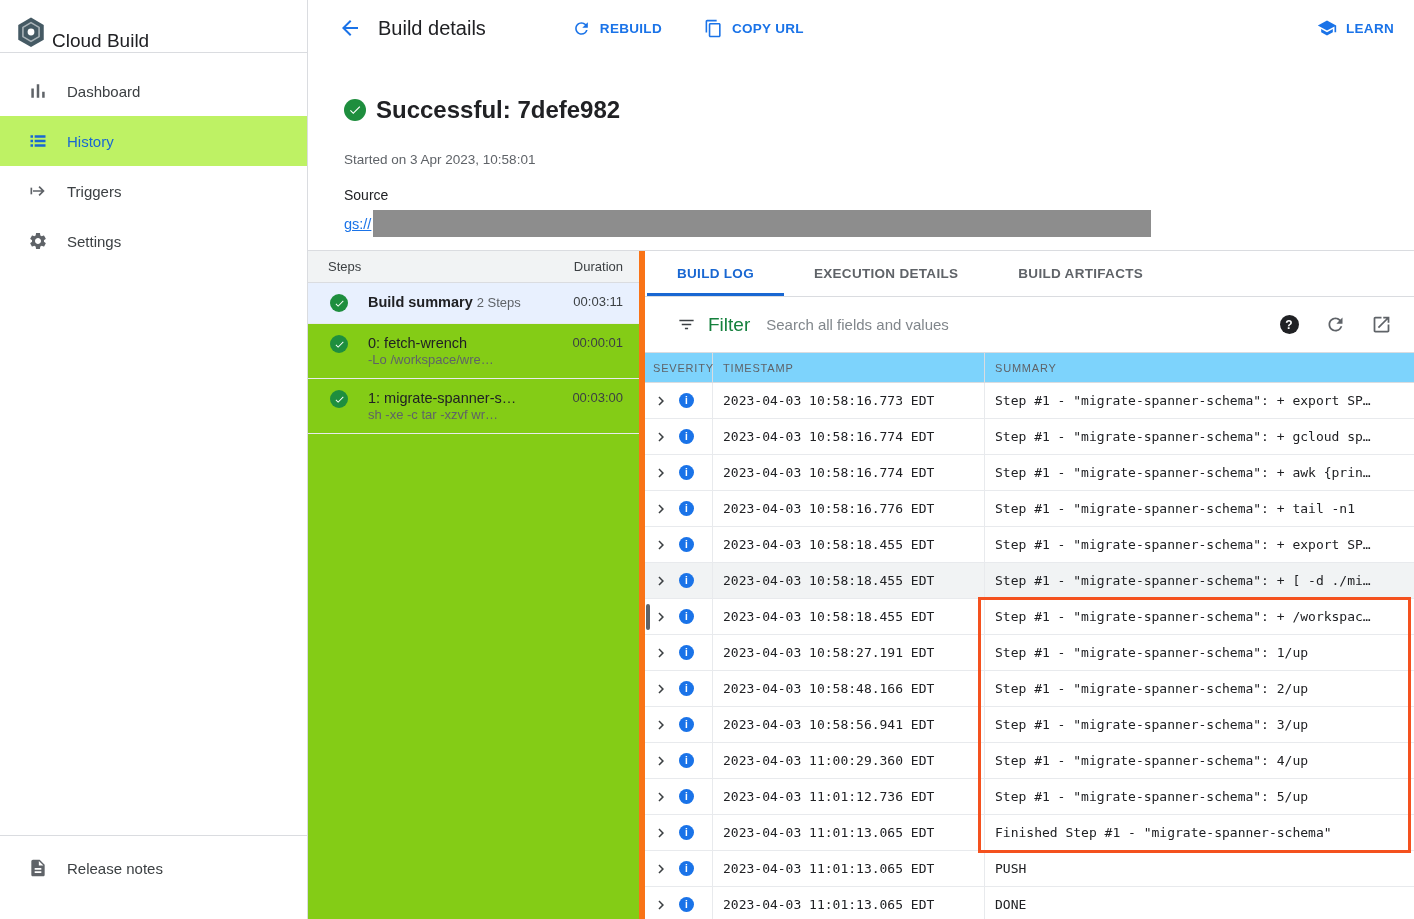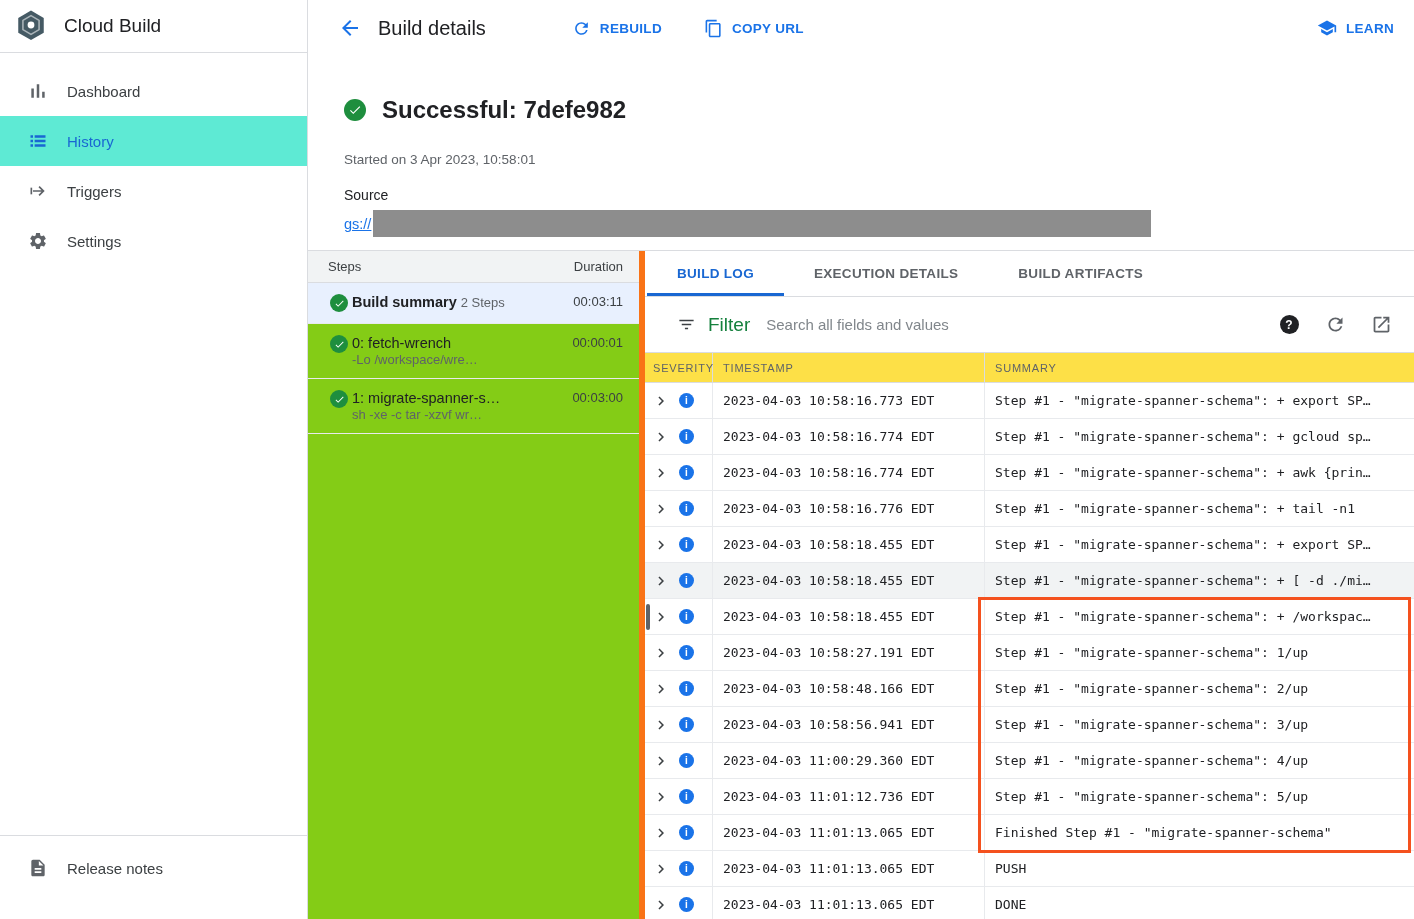--- a/index.html
+++ b/index.html
@@ -2,60 +2,60 @@
 <html><head>
 <meta charset="utf-8">
 <style>
   *{box-sizing:border-box;margin:0;padding:0}
   html,body{width:1414px;height:919px;overflow:hidden}
   body{font-family:"Liberation Sans",sans-serif;font-size:14px;color:#202124;background:#fff}
   .screen{display:flex;width:1414px;height:919px}
 
   
   .sidebar{width:308px;flex:none;border-right:1px solid #dadce0;position:relative;background:#fff}
-  .sidebar-header{height:53px;display:flex;align-items:center;gap:16px;padding-left:14px;border-bottom:1px solid #dadce0;cursor:pointer}
+  .sidebar-header{height:53px;display:flex;align-items:flex-end;gap:4px;padding-left:14px;border-bottom:1px solid #dadce0;cursor:pointer}
   .app-title{font-size:19px;color:#202124}
   .nav{padding-top:13px}
   .nav-item{height:50px;display:flex;align-items:center;gap:19px;padding-left:28px;cursor:pointer;font-size:15px;color:#3c4043}
   .nav-item .nav-icon{width:20px;height:20px;display:flex;align-items:center;justify-content:center;flex:none}
   .nav-item svg{fill:#5f6368}
-  .nav-item.active{background:#5eead4;color:#1967d2}
+  .nav-item.active{background:#bef264;color:#1967d2}
   .nav-item.active svg{fill:#1967d2}
   .sidebar-footer{position:absolute;left:0;right:0;bottom:0;border-top:1px solid #dadce0;padding:8px 0 27px}
   .sidebar-footer .nav-item{height:48px}
 
   
   .main{flex:1;display:flex;flex-direction:column;min-width:0}
   .topbar{height:56px;flex:none;display:flex;align-items:center;padding:0 20px 0 30px}
   .back-btn{width:24px;height:24px;margin-right:16px;display:flex;align-items:center;justify-content:center;cursor:pointer;flex:none}
   .topbar-title{font-size:20px;color:#202124;margin-right:86px;white-space:nowrap}
   .text-btn{display:flex;align-items:center;gap:9px;color:#1a73e8;font-weight:700;font-size:13.5px;letter-spacing:.3px;cursor:pointer;white-space:nowrap}
   .text-btn svg{fill:#1a73e8}
   .copy-btn{margin-left:42px}
   .spacer{flex:1}
 
   
   .build-info{height:194px;flex:none;padding:40px 0 0 36px}
-  .status-row{display:flex;align-items:center;gap:16px}
+  .status-row{display:flex;align-items:center;gap:10px}
   .status-title{font-size:24px;font-weight:700;color:#202124}
   .check{border-radius:50%;background:#1e8e3e;display:inline-flex;align-items:center;justify-content:center;flex:none}
   .check.lg{width:22px;height:22px}
   .check.sm{width:18px;height:18px}
   .started{margin-top:28px;font-size:13.5px;color:#5f6368}
   .source-label{margin-top:20px;font-size:14px;font-weight:400;color:#202124}
   .source-row{margin-top:7px;display:flex;align-items:center}
   .gs-link{color:#1a73e8;text-decoration:underline;font-size:14.5px;cursor:pointer}
   .redacted{width:778px;height:27px;background:#8d8d8d;margin-left:2px}
 
   
   .content{flex:1;display:flex;border-top:1px solid #dadce0;min-height:0}
 
   .steps-panel{width:337px;flex:none;border-right:6px solid #f97316;display:flex;flex-direction:column;background:#84cc16}
   .steps-header{height:32px;flex:none;background:#f1f3f4;border-bottom:1px solid #dadce0;display:flex;align-items:center;justify-content:space-between;padding:0 16px 0 20px;font-size:13px;color:#3c4043}
-  .step-row{display:flex;gap:4px;padding:11px 16px 11px 22px;border-bottom:1px solid #e8eaed;cursor:pointer}
+  .step-row{display:flex;gap:20px;padding:11px 16px 11px 22px;border-bottom:1px solid #e8eaed;cursor:pointer}
   .step-row.selected{background:#e8f0fe}
   .step-main{flex:1;min-width:0}
   .step-title{font-size:14.5px;color:#202124;white-space:nowrap;overflow:hidden}
   .step-title.bold{font-weight:700}
   .step-sub{margin-top:6px;font-size:13px;color:#5f6368;white-space:nowrap;overflow:hidden}
   .step-duration{font-size:13px;color:#3c4043;flex:none}
 
   .log-panel{flex:1;display:flex;flex-direction:column;min-width:0}
   .tabs{height:46px;flex:none;border-bottom:1px solid #dadce0;display:flex;padding-left:2px}
   .tab{padding:0 30px;display:flex;align-items:center;font-size:13.5px;font-weight:700;letter-spacing:.3px;color:#5f6368;cursor:pointer}
@@ -66,21 +66,21 @@
   .filter-chip svg{fill:#3c4043}
   .filter-label{font-size:19px;font-weight:400;color:#15803d}
   .filter-input{flex:1;border:none;outline:none;font-size:15px;color:#202124;background:transparent;font-family:"Liberation Sans",sans-serif;min-width:0}
   .filter-input::placeholder{color:#80868b}
   .icon-btn{width:22px;height:22px;display:flex;align-items:center;justify-content:center;cursor:pointer;flex:none}
   .icon-btn svg{fill:#5f6368}
   .icon-btn + .icon-btn{margin-left:24px}
   .help-circle{width:19px;height:19px;border-radius:50%;background:#202124;color:#fff;font-size:12px;font-weight:700;display:flex;align-items:center;justify-content:center}
 
   .log-table{flex:1;display:flex;flex-direction:column;min-height:0}
-  .log-head{height:31px;flex:none;background:#fde047;border-top:1px solid #dadce0;border-bottom:1px solid #dadce0;display:grid;grid-template-columns:68px 272px 1fr;font-size:11px;letter-spacing:.8px;color:#5f6368}
+  .log-head{height:31px;flex:none;background:#7dd3fc;border-top:1px solid #dadce0;border-bottom:1px solid #dadce0;display:grid;grid-template-columns:68px 272px 1fr;font-size:11px;letter-spacing:.8px;color:#5f6368}
   .log-head .h{padding-left:10px;height:100%;display:flex;align-items:center}
   .log-head .h.sev{padding-left:8px;border-right:1px solid #dadce0}
   .log-head .h.ts{border-right:1px solid #dadce0}
   .log-body{flex:1;position:relative;overflow:hidden}
   .log-row{display:grid;grid-template-columns:68px 272px 1fr;height:36px;border-bottom:1px solid #e8eaed;background:#fff}
   .log-row.selected{background:#f1f3f4}
   .cell{display:flex;align-items:center;min-width:0}
   .cell.sev{gap:9px;padding-left:7px;border-right:1px solid #e8eaed}
   .cell.ts{padding-left:10px;border-right:1px solid #e8eaed}
   .cell.sum{padding-left:10px}

